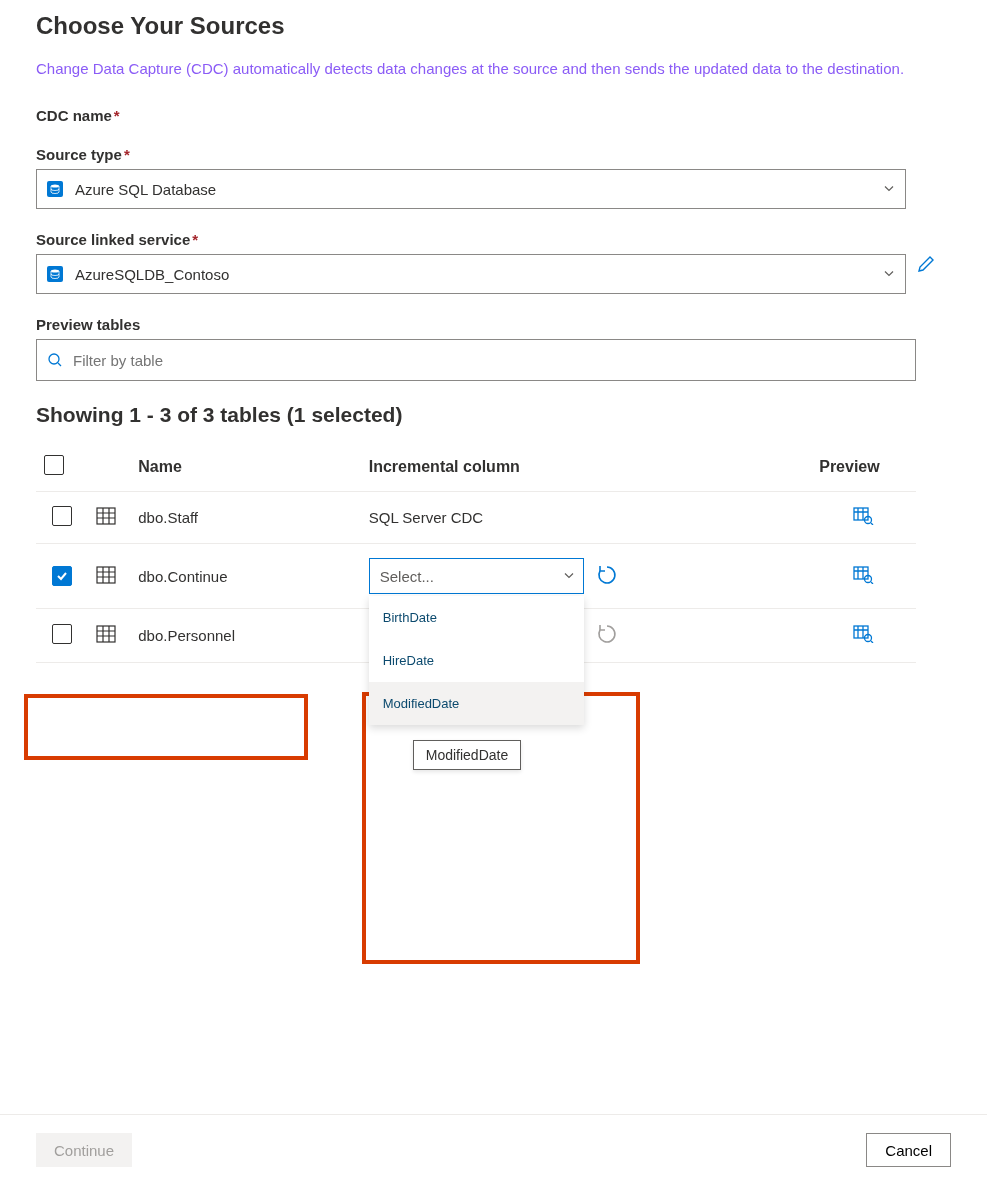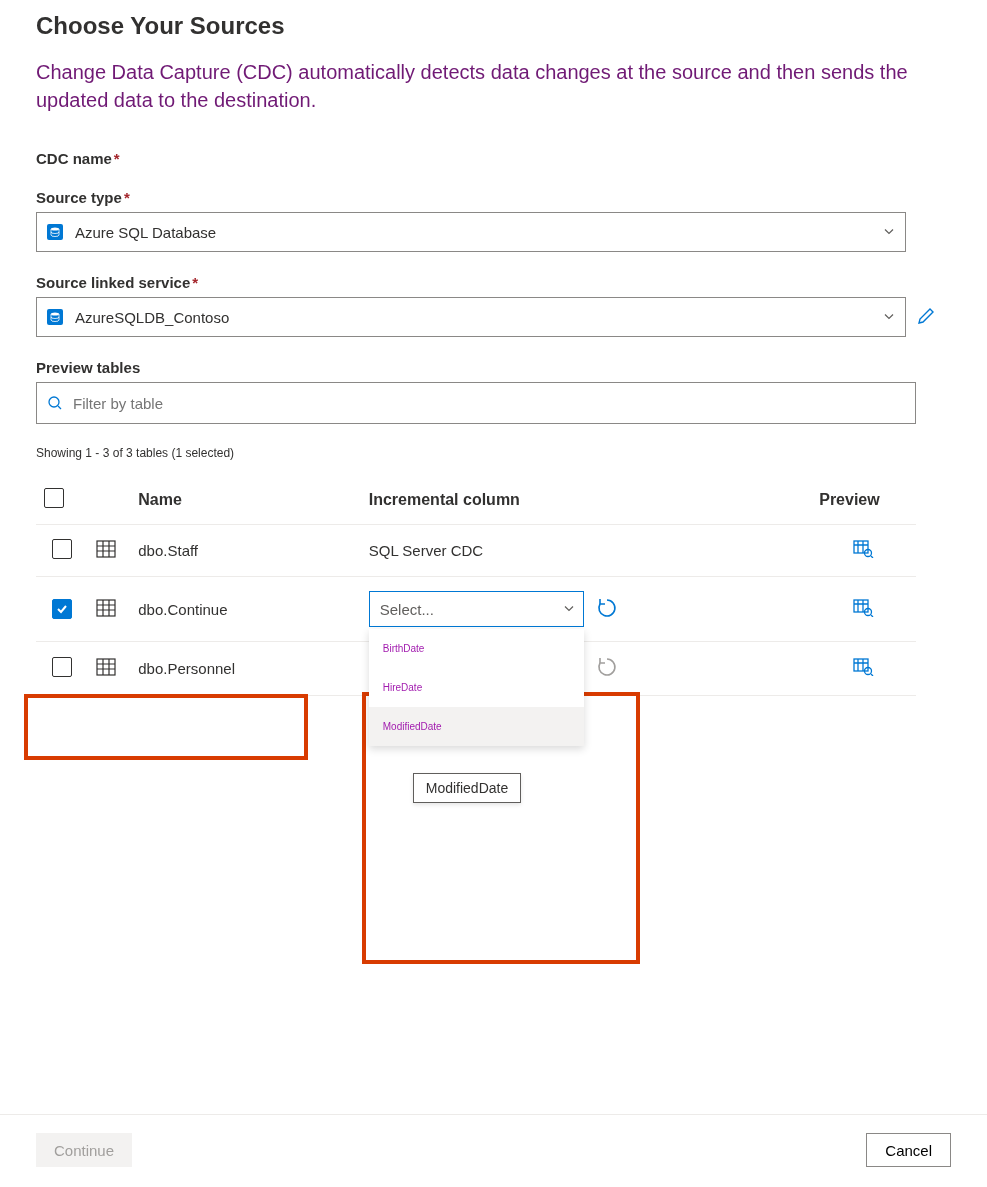--- a/index.html
+++ b/index.html
@@ -17,24 +17,24 @@
   .content {
     padding: 12px 36px 0 36px;
   }
   h1.page-title {
     font-size: 24px;
     font-weight: 600;
     margin: 0 0 18px 0;
     color: #323130;
   }
   p.description {
-    font-size: 20px;
-    margin: 0 0 36px 0;
+    font-size: 15px;
+    margin: 0 0 28px 0;
     line-height: 1.4;
-    color: #701a75;
+    color: #8b5cf6;
   }
   .field-group {
     margin-bottom: 22px;
   }
   .field-label {
     font-size: 15px;
     font-weight: 600;
     margin-bottom: 6px;
     display: block;
   }
@@ -42,21 +42,21 @@
   .text-input {
     width: 870px;
     height: 36px;
     border: 1px solid #8a8886;
     padding: 0 10px;
     font-size: 15px;
     background: #fff;
   }
   .select-wrap {
     display: flex;
-    align-items: center;
+    align-items: flex-start;
     gap: 10px;
   }
   .select-input {
     width: 870px;
     height: 40px;
     border: 1px solid #8a8886;
     display: flex;
     align-items: center;
     padding: 0 10px;
     font-size: 15px;
@@ -97,22 +97,22 @@
   .filter-wrap input {
     border: none;
     outline: none;
     font-size: 15px;
     flex: 1;
     color: #605e5c;
   }
   .showing-text {
     margin-top: 12px;
     margin-bottom: 16px;
-    font-size: 12px;
-    font-weight: 400;
+    font-size: 21px;
+    font-weight: 700;
   }
   table.tables {
     width: 880px;
     border-collapse: collapse;
   }
   table.tables th {
     text-align: left;
     font-weight: 600;
     font-size: 16px;
     padding: 12px 8px;
@@ -169,22 +169,22 @@
     position: absolute;
     top: 38px;
     left: 0;
     width: 215px;
     background: #fff;
     box-shadow: 0 3px 8px rgba(0,0,0,0.15);
     z-index: 10;
   }
   .dropdown-list .opt {
     padding: 14px 14px;
-    font-size: 10px;
-    color: #a21caf;
+    font-size: 13px;
+    color: #0c4a6e;
   }
   .dropdown-list .opt.hover {
     background: #f3f2f1;
   }
   .tooltip {
     position: absolute;
     top: 182px;
     left: 44px;
     border: 1px solid #605e5c;
     padding: 6px 12px;

